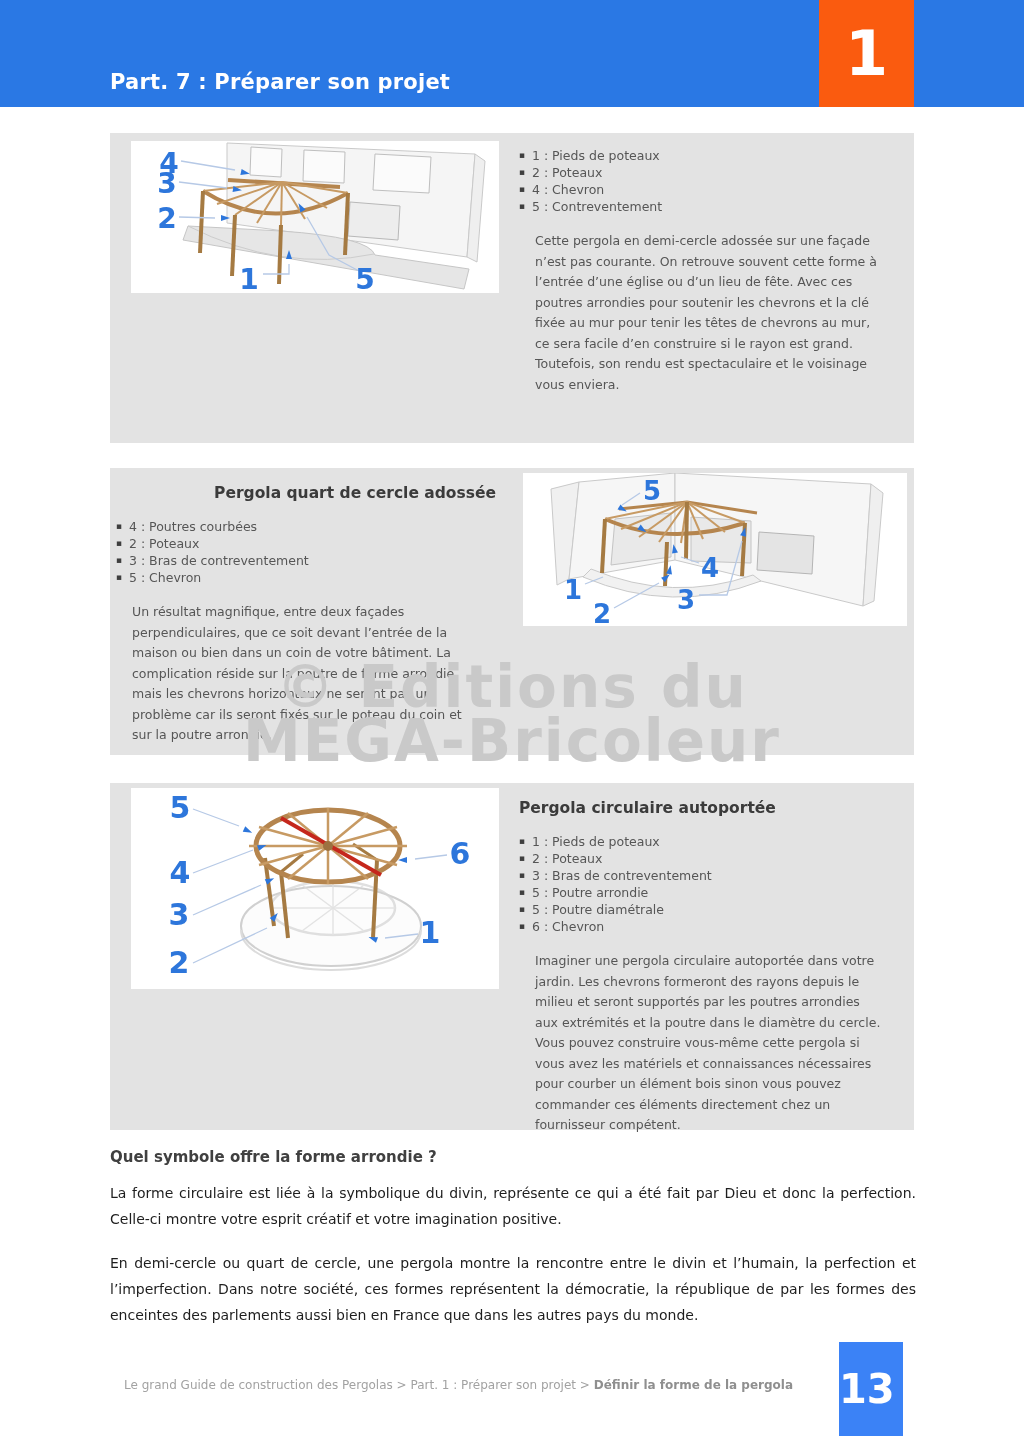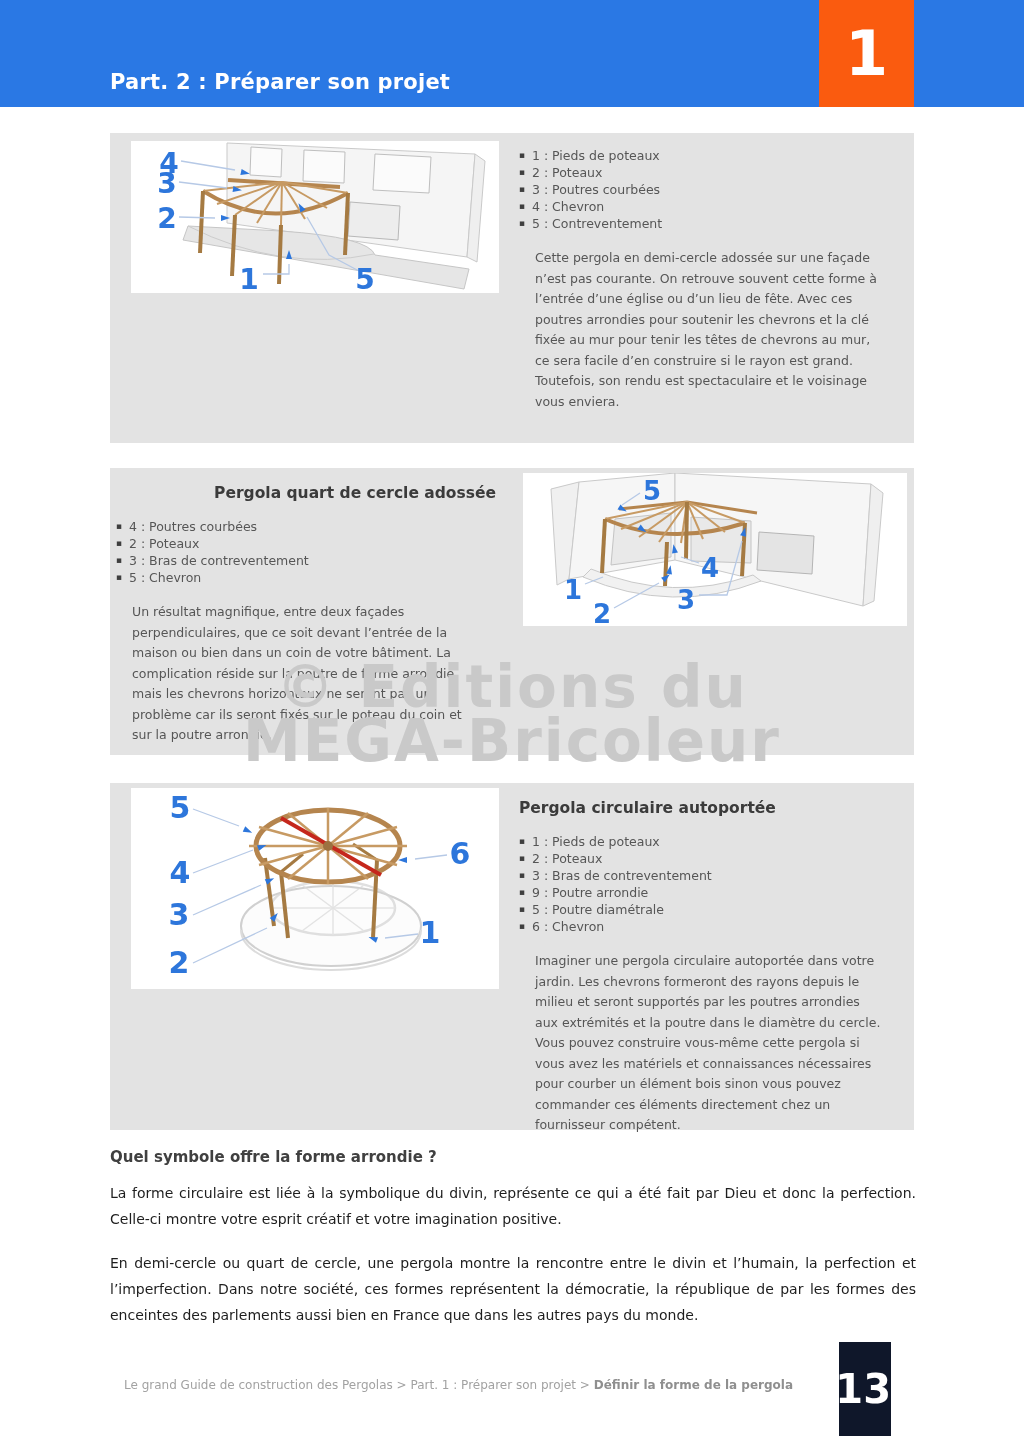--- a/index.html
+++ b/index.html
@@ -39,37 +39,37 @@
              letter-spacing:2px;z-index:5;pointer-events:none;}
 
   
   .question{position:absolute;left:110px;top:1148px;width:806px;}
   .question h3{margin:0 0 14px;font-size:15px;font-weight:bold;color:#404040;}
   .question p{margin:0 0 18px;font-size:14px;line-height:26px;color:#1e1e1e;text-align:justify;}
 
   
   .breadcrumb{position:absolute;left:124px;top:1378px;font-size:12px;color:#a2a2a2;}
   .breadcrumb .current{font-weight:bold;color:#8f8f8f;}
-  .page-box{position:absolute;left:839px;top:1342px;width:52px;height:94px;background:#0f172a;
-            color:#ffffff;display:flex;align-items:center;justify-content:flex-end;
+  .page-box{position:absolute;left:839px;top:1342px;width:64px;height:94px;background:#3b82f6;
+            color:#ffffff;display:flex;align-items:center;justify-content:flex-start;
             font-size:40px;font-weight:bold;}
 
   
   svg text{font-family:"DejaVu Sans","Liberation Sans",sans-serif;font-weight:bold;fill:#2d76db;}
   .leader{stroke:#b6c9e6;stroke-width:1.3;fill:none;}
   .arrow{fill:#2d76db;}
   .wood{stroke:#b5854e;fill:none;}
   .rafter{stroke:#c79a63;fill:none;}
   .post{stroke:#a57a42;fill:none;}
 </style>
 </head>
 <body>
 
 <header class="band">
-  <h1 class="band-title">Part. 2 : Préparer son projet</h1>
+  <h1 class="band-title">Part. 7 : Préparer son projet</h1>
   <div class="chapter-box">
     <span>1</span>
   </div>
 </header>
 
 <section class="section" id="s1">
   <div class="fig">
     <svg viewBox="0 0 368 152" width="368" height="152">
       <g>
         <polygon points="96,2 344,13 336,116 96,82" fill="#f5f5f5" stroke="#c9c9c9" stroke-width="1"></polygon>
@@ -119,21 +119,20 @@
         <text x="36" y="87" font-size="28" text-anchor="middle">2</text>
         <text x="118" y="148" font-size="28" text-anchor="middle">1</text>
         <text x="234" y="148" font-size="28" text-anchor="middle">5</text>
       </g>
     </svg>
   </div>
   <div class="col">
     <ul>
       <li>1 : Pieds de poteaux</li>
       <li>2 : Poteaux</li>
-      <li>3 : Poutres courbées</li>
       <li>4 : Chevron</li>
       <li>5 : Contreventement</li>
     </ul>
     <p>Cette pergola en demi-cercle adossée sur une façade n’est pas courante. On retrouve souvent cette forme à l’entrée d’une église ou d’un lieu de fête. Avec ces poutres arrondies pour soutenir les chevrons et la clé fixée au mur pour tenir les têtes de chevrons au mur, ce sera facile d’en construire si le rayon est grand. Toutefois, son rendu est spectaculaire et le voisinage vous enviera.</p>
   </div>
 </section>
 
 <section class="section" id="s2">
   <div class="col">
     <h2>Pergola quart de cercle adossée</h2>
@@ -270,21 +269,21 @@
         <text x="299" y="155" font-size="30" text-anchor="middle">1</text>
       </g>
     </svg>
   </div>
   <div class="col">
     <h2>Pergola circulaire autoportée</h2>
     <ul>
       <li>1 : Pieds de poteaux</li>
       <li>2 : Poteaux</li>
       <li>3 : Bras de contreventement</li>
-      <li>9 : Poutre arrondie</li>
+      <li>5 : Poutre arrondie</li>
       <li>5 : Poutre diamétrale</li>
       <li>6 : Chevron</li>
     </ul>
     <p>Imaginer une pergola circulaire autoportée dans votre jardin. Les chevrons formeront des rayons depuis le milieu et seront supportés par les poutres arrondies aux extrémités et la poutre dans le diamètre du cercle. Vous pouvez construire vous-même cette pergola si vous avez les matériels et connaissances nécessaires pour courber un élément bois sinon vous pouvez commander ces éléments directement chez un fournisseur compétent.</p>
   </div>
 </section>
 
 <div class="watermark">
   <div>© Editions du</div>
   <div>MEGA-Bricoleur</div>

